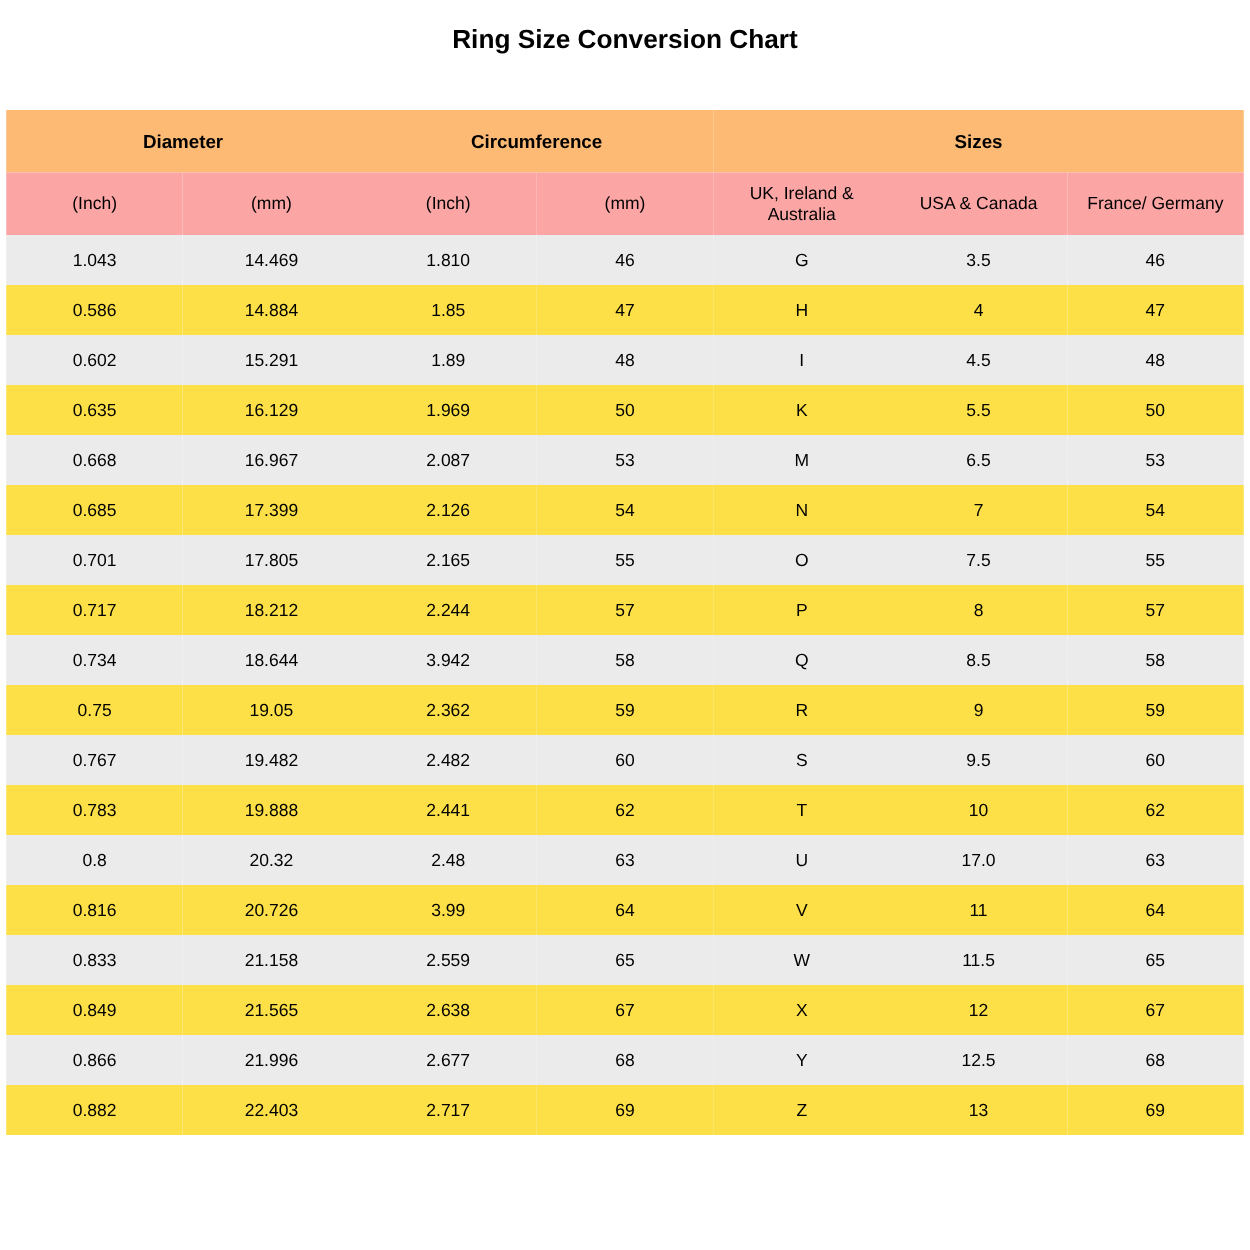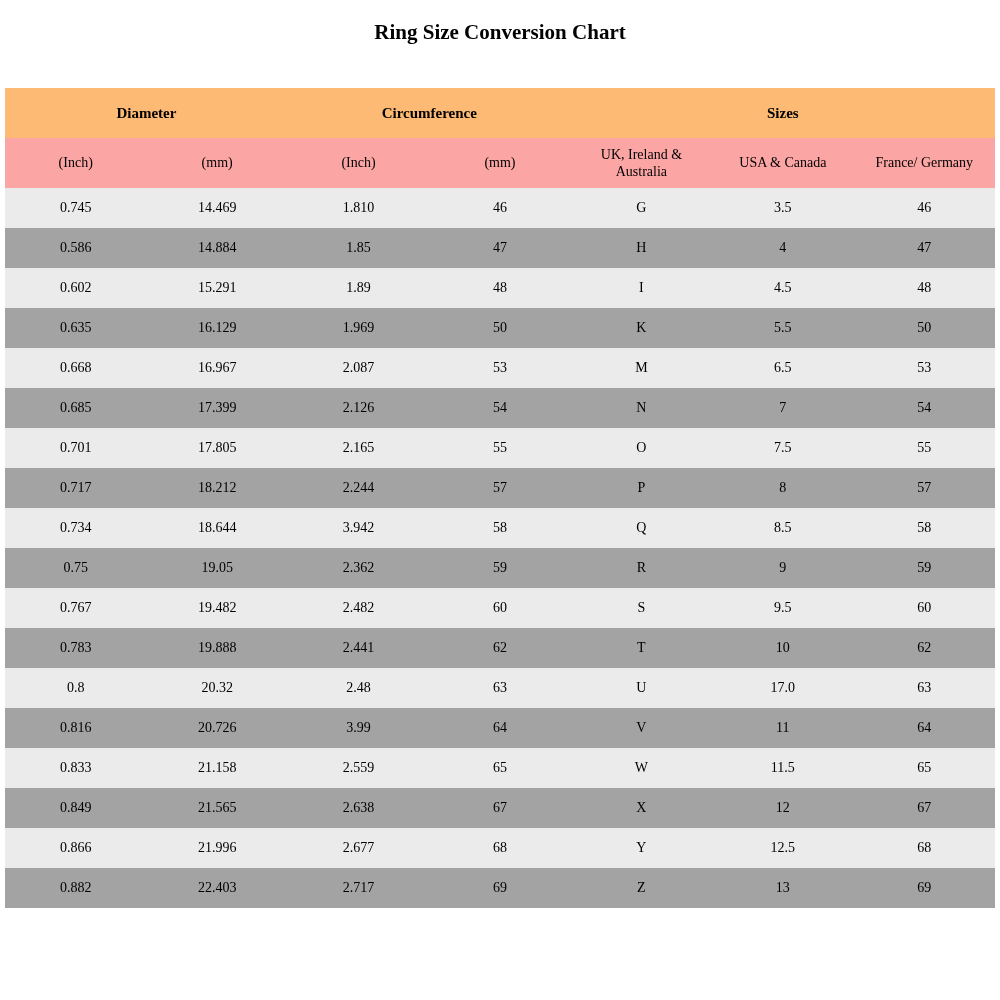--- a/index.html
+++ b/index.html
@@ -8,21 +8,20 @@
     padding: 0;
     width: 1000px;
     background: #ffffff;
     font-family: "Liberation Sans", sans-serif;
     color: #000000;
   }
   .page {
     width: 1000px;
     height: 1000px;
     background: #ffffff;
-    font-family: Liberation Serif, serif;
   }
   h1.page-title {
     margin: 0;
     padding: 20px 0 0 0;
     height: 88px;
     text-align: center;
     font-size: 21px;
     font-weight: bold;
     color: #000000;
   }
@@ -52,21 +51,21 @@
     background: #fca5a5;
     height: 50px;
   }
   tr.sub-header-row th {
     font-size: 14px;
     font-weight: normal;
     line-height: 1.25;
   }
   tbody tr {
     height: 40px;
-    background: #a3a3a3;
+    background: #fde047;
   }
   tbody tr:nth-child(odd) {
     background: #ebebeb;
   }
   tbody td {
     font-size: 14px;
     font-weight: normal;
   }
 </style>
 </head>
@@ -97,21 +96,21 @@
         <th>(mm)</th>
         <th>(Inch)</th>
         <th>(mm)</th>
         <th>UK, Ireland &amp; Australia</th>
         <th>USA &amp; Canada</th>
         <th>France/ Germany</th>
       </tr>
     </thead>
     <tbody>
         <tr>
-          <td>0.745</td>
+          <td>1.043</td>
           <td>14.469</td>
           <td>1.810</td>
           <td>46</td>
           <td>G</td>
           <td>3.5</td>
           <td>46</td>
         </tr>
         <tr>
           <td>0.586</td>
           <td>14.884</td>

